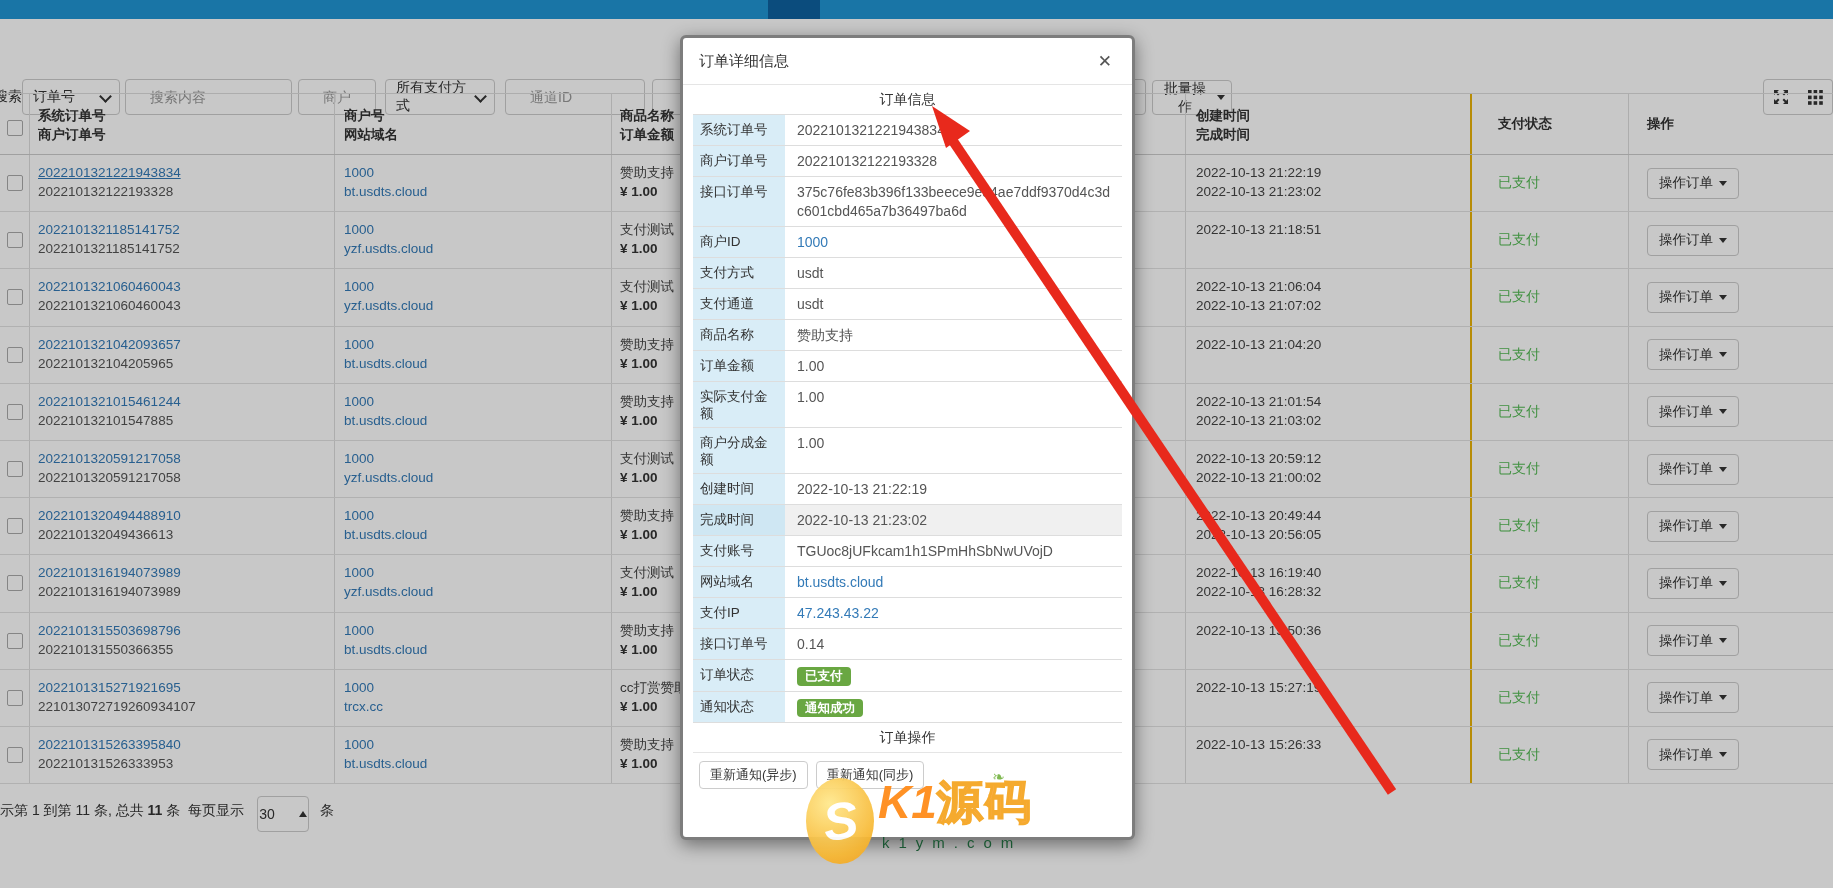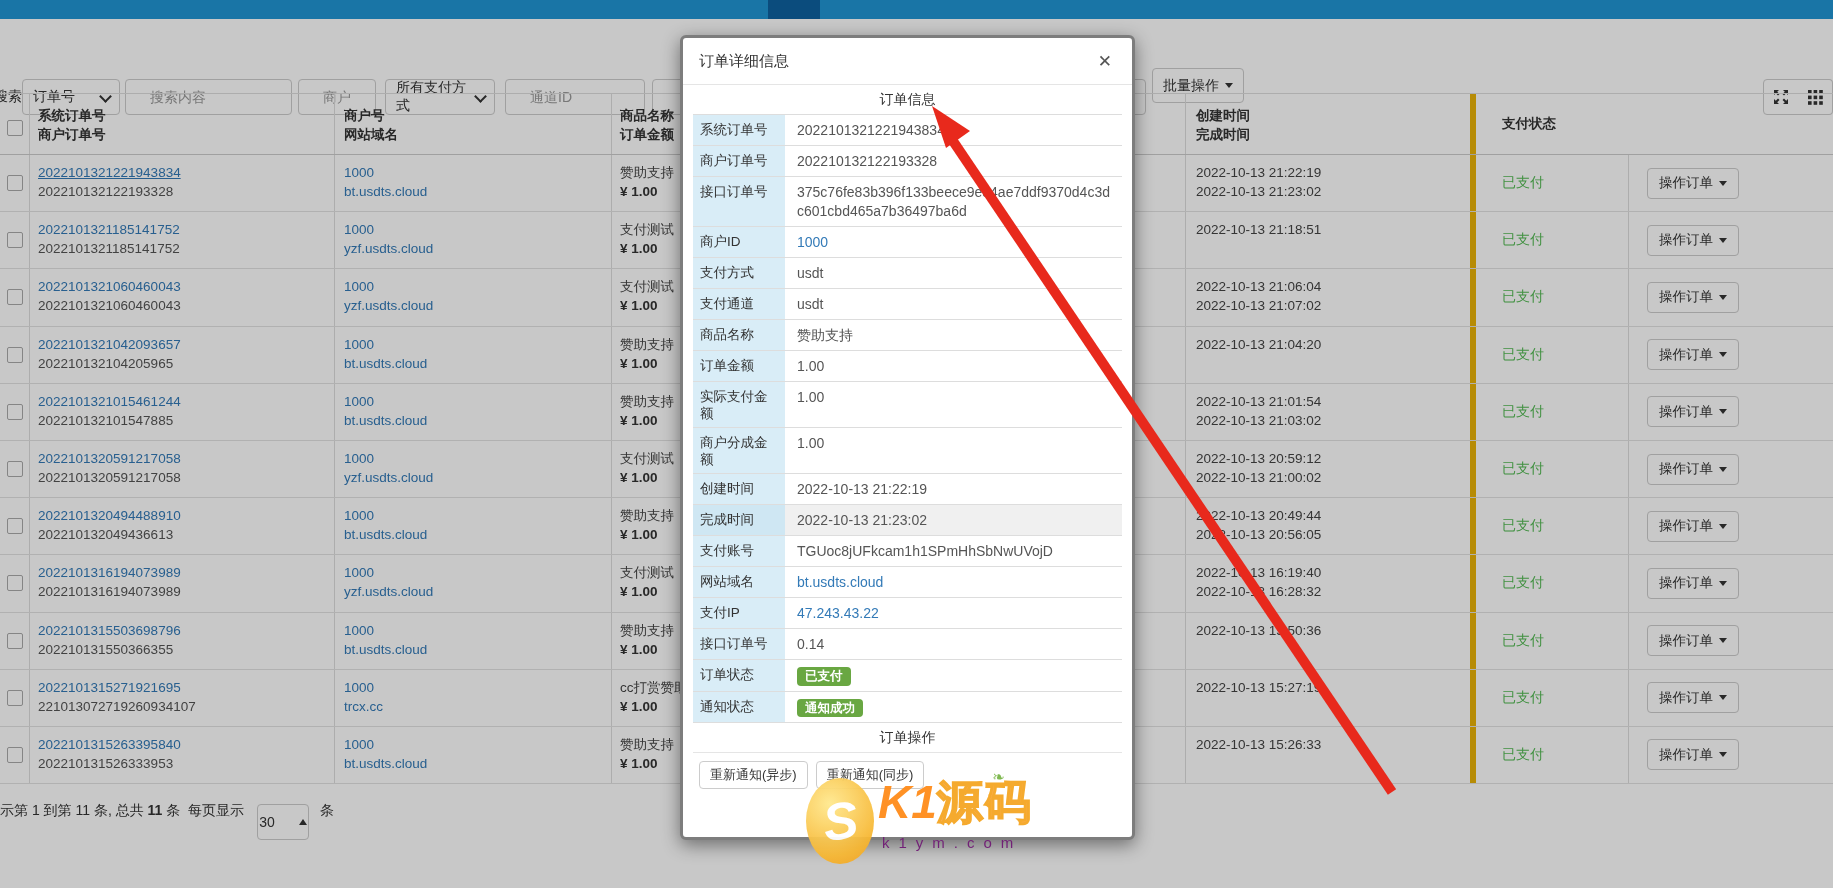--- a/index.html
+++ b/index.html
@@ -26,35 +26,35 @@
   .thead{position:absolute;left:0;top:93px;width:1833px;height:62px;border-top:1px solid #ddd;border-bottom:1px solid #ccc;box-sizing:border-box;display:flex;font-size:13.5px;font-weight:700;color:#333;}
   .tbody{position:absolute;left:0;top:155px;width:1833px;}
   .trow{display:flex;height:57.2px;border-bottom:1px solid #e2e2e2;box-sizing:border-box;font-size:13.5px;color:#444;}
   .c-check{width:30px;border-right:1px solid #ddd;box-sizing:border-box;display:flex;align-items:flex-start;padding-top:20px;justify-content:center;}
   .thead .c-check{padding-top:26px;}
   .c-order{width:305px;border-right:1px solid #ddd;box-sizing:border-box;padding:8px 0 0 8px;line-height:19px;}
   .c-merch{width:277px;border-right:1px solid #ddd;box-sizing:border-box;padding:8px 0 0 9px;line-height:19px;}
   .c-prod{width:130px;box-sizing:border-box;padding:8px 0 0 8px;line-height:19px;}
   .c-spacer{width:443px;}
   .c-time{width:285px;border-left:1px solid #ddd;box-sizing:border-box;padding:8px 0 0 10px;line-height:19px;}
-  .c-status{width:158px;border-left:6px solid #eab308;box-sizing:border-box;padding:0 0 0 26px;display:flex;align-items:center;}
+  .c-status{width:158px;border-left:2px solid #eab308;box-sizing:border-box;padding:0 0 0 26px;display:flex;align-items:center;}
   .c-action{width:205px;border-left:1px solid #ddd;box-sizing:border-box;display:flex;align-items:center;padding-left:18px;}
   .cb{width:14px;height:14px;background:#fff;border:1px solid #aaa;border-radius:2px;display:inline-block;}
   a.olink,a.mlink{color:#337ab7;text-decoration:none;display:block;}
   a.olink.u{text-decoration:underline;}
   .sub{color:#555;}
   .amt{font-weight:700;color:#333;}
   .paid{color:#53b953;font-size:14px;}
   .act-btn{height:31px;padding:0 11px;font-size:13.5px;}
 
   
   .pgbar{position:absolute;left:0;top:784px;width:100%;height:54px;font-size:14px;color:#333;}
   .pg-text{position:absolute;left:-14px;top:18px;}
   .pg-bold{font-weight:700;}
-  .pg-select{position:absolute;left:257px;top:20px;width:52px;height:36px;border:1px solid #ccc;border-radius:4px;background:#fff;box-sizing:border-box;display:flex;align-items:center;justify-content:center;gap:24px;color:#333;cursor:pointer;}
+  .pg-select{position:absolute;left:257px;top:12px;width:52px;height:36px;border:1px solid #ccc;border-radius:4px;background:#fff;box-sizing:border-box;display:flex;align-items:center;justify-content:center;gap:24px;color:#333;cursor:pointer;}
   .pg-unit{position:absolute;left:320px;top:18px;}
 
   
   .backdrop{position:absolute;inset:0;background:rgba(0,0,0,0.215);z-index:40;}
 
   
   .modal{position:absolute;left:680px;top:35px;width:455px;height:805px;background:#fff;border:3px solid #7d7d7d;border-radius:6px;box-sizing:border-box;z-index:50;box-shadow:0 5px 18px rgba(0,0,0,.45);}
   .modal-header{height:47px;border-bottom:1px solid #e5e5e5;display:flex;align-items:center;justify-content:space-between;padding:8px 16px;box-sizing:border-box;}
   .modal-title{font-size:15px;color:#333;}
   .modal-close{font-size:17px;color:#555;background:none;border:none;cursor:pointer;line-height:1;padding:2px 4px;}
@@ -71,21 +71,21 @@
   .sm-btn{height:28px;padding:0 10px;font-size:13px;}
 
   
   .watermark{position:absolute;left:806px;top:772px;z-index:60;opacity:.95;pointer-events:none;}
   .wm-circle{position:absolute;left:0;top:6px;width:68px;height:86px;border-radius:50%;background:radial-gradient(circle at 35% 30%,#ffe98f,#f7b733 70%,#f0a020);display:flex;align-items:center;justify-content:center;}
   .wm-s{font-size:52px;font-weight:700;color:#fff;font-style:italic;transform:rotate(-8deg);}
   .wm-brand{position:absolute;left:72px;top:0;font-size:46px;font-weight:700;white-space:nowrap;}
   .wm-k1{color:#ff8c1a;font-style:italic;}
   .wm-ym{color:#fca94f;-webkit-text-stroke:1.5px #f5a623;letter-spacing:2px;}
   .wm-sprout{position:absolute;left:186px;top:-4px;font-size:15px;color:#7ab648;}
-  .wm-site{position:absolute;left:76px;top:62px;font-size:15px;color:#701a75;letter-spacing:9px;white-space:nowrap;}
+  .wm-site{position:absolute;left:76px;top:62px;font-size:15px;color:#14532d;letter-spacing:9px;white-space:nowrap;}
 
   
   .arrow-svg{position:absolute;inset:0;z-index:70;pointer-events:none;}
 
   svg{display:block;}
 </style>
 </head>
 <body>
 
 <div id="stage">
@@ -112,21 +112,21 @@
     </div>
 
     <input class="ctl" style="left: 505px; width: 140px;" placeholder="通道ID">
 
     <div class="ctl" style="left:652px;width:60px;"></div>
 
     <button class="btn" style="position:absolute;left:1098px;top:43px;width:48px;height:36px;font-size:17px;">
       <span>⟳</span>
     </button>
 
-    <button class="btn" style="position:absolute;left:1152px;top:32px;width:92px;height:35px;">
+    <button class="btn" style="position:absolute;left:1152px;top:44px;width:80px;height:35px;">
       <span>批量操作</span>
       <i class="caret-down"></i>
     </button>
 
     <div class="icon-btn" style="left:1763px;width:36px;border-radius:4px 0 0 4px;">
       <svg width="16" height="16" viewBox="0 0 16 16">
         <g fill="#333">
           <path d="M1 6V1h5L4.2 2.8 6.5 5 5 6.5 2.8 4.2 1 6z"></path>
           <path d="M15 6V1h-5l1.8 1.8L9.5 5 11 6.5l2.2-2.3L15 6z"></path>
           <path d="M1 10v5h5l-1.8-1.8L6.5 11 5 9.5l-2.2 2.3L1 10z"></path>
@@ -168,20 +168,23 @@
       <div>订单金额</div>
     </div>
     <div class="c-spacer"></div>
     <div class="c-time" style="padding-top:12px;">
       <div>创建时间</div>
       <div>完成时间</div>
     </div>
     <div class="c-status">
         <span>支付状态</span>
       </div>
+    <div class="c-action">
+        <span>操作</span>
+      </div>
   </div>
 
   <div class="tbody">
 
       <div class="trow">
         <div class="c-check">
           <span class="cb"></span>
         </div>
         <div class="c-order">
           <a class="olink u" href="#">2022101321221943834</a>

